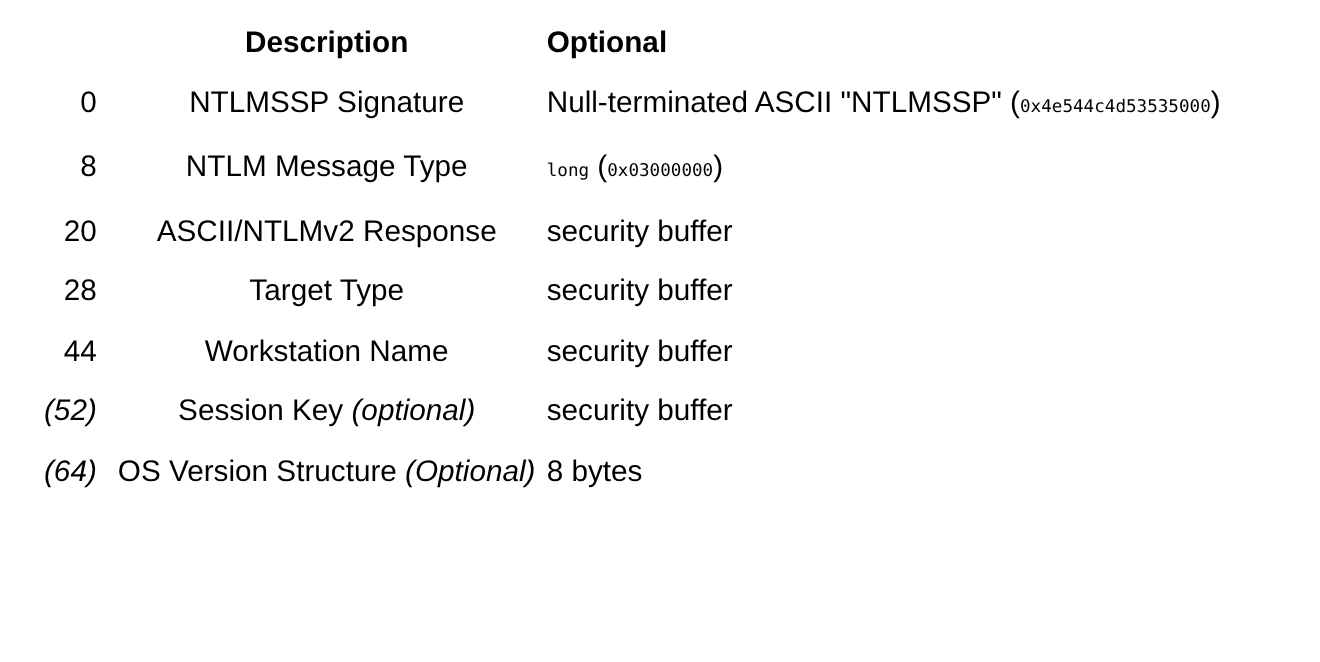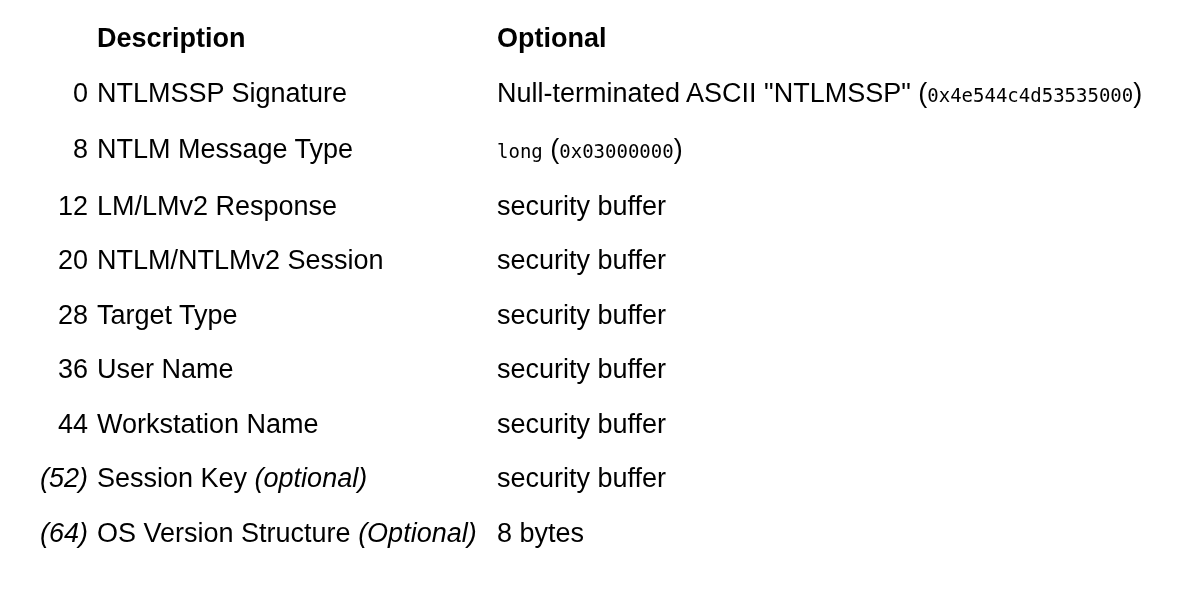--- a/index.html
+++ b/index.html
@@ -28,24 +28,24 @@
     vertical-align: baseline;
     white-space: nowrap;
     font-weight: normal;
     text-align: left;
   }
   thead th { font-weight: bold; }
   .col-offset  { width: 88px; }
   .col-desc    { width: 409px; }
   .col-content { width: 703px; }
   td.offset-cell, th.offset-head { text-align: right; }
-  td.description-cell, th.desc-head { padding-left: 9px; }
+  td.description-cell, th.desc-head { padding-left: 9px; text-align: center; }
   .run-mono {
     font-family: "DejaVu Sans Mono", "Liberation Mono", monospace;
-    font-size: 19px;
+    font-size: 16px;
   }
   .run-italic { font-style: italic; margin-top: 20px; }
 </style>
 </head>
 <body>
 
 <table class="struct">
   <colgroup>
     <col class="col-offset">
     <col class="col-desc">
@@ -63,37 +63,27 @@
         <td class="offset-cell"><span>0</span></td>
         <td class="description-cell"><span>NTLMSSP Signature</span></td>
         <td class="content-cell"><span>Null-terminated ASCII "NTLMSSP" (</span><span class="run-mono">0x4e544c4d53535000</span><span>)</span></td>
       </tr>
       <tr>
         <td class="offset-cell"><span>8</span></td>
         <td class="description-cell"><span>NTLM Message Type</span></td>
         <td class="content-cell"><span class="run-mono">long</span><span> (</span><span class="run-mono">0x03000000</span><span>)</span></td>
       </tr>
       <tr>
-        <td class="offset-cell"><span>12</span></td>
-        <td class="description-cell"><span>LM/LMv2 Response</span></td>
-        <td class="content-cell"><span>security buffer</span></td>
-      </tr>
-      <tr>
         <td class="offset-cell"><span>20</span></td>
-        <td class="description-cell"><span>NTLM/NTLMv2 Session</span></td>
+        <td class="description-cell"><span>ASCII/NTLMv2 Response</span></td>
         <td class="content-cell"><span>security buffer</span></td>
       </tr>
       <tr>
         <td class="offset-cell"><span>28</span></td>
         <td class="description-cell"><span>Target Type</span></td>
-        <td class="content-cell"><span>security buffer</span></td>
-      </tr>
-      <tr>
-        <td class="offset-cell"><span>36</span></td>
-        <td class="description-cell"><span>User Name</span></td>
         <td class="content-cell"><span>security buffer</span></td>
       </tr>
       <tr>
         <td class="offset-cell"><span>44</span></td>
         <td class="description-cell"><span>Workstation Name</span></td>
         <td class="content-cell"><span>security buffer</span></td>
       </tr>
       <tr>
         <td class="offset-cell"><span class="run-italic">(52)</span></td>
         <td class="description-cell"><span>Session Key </span><span class="run-italic">(optional)</span></td>

